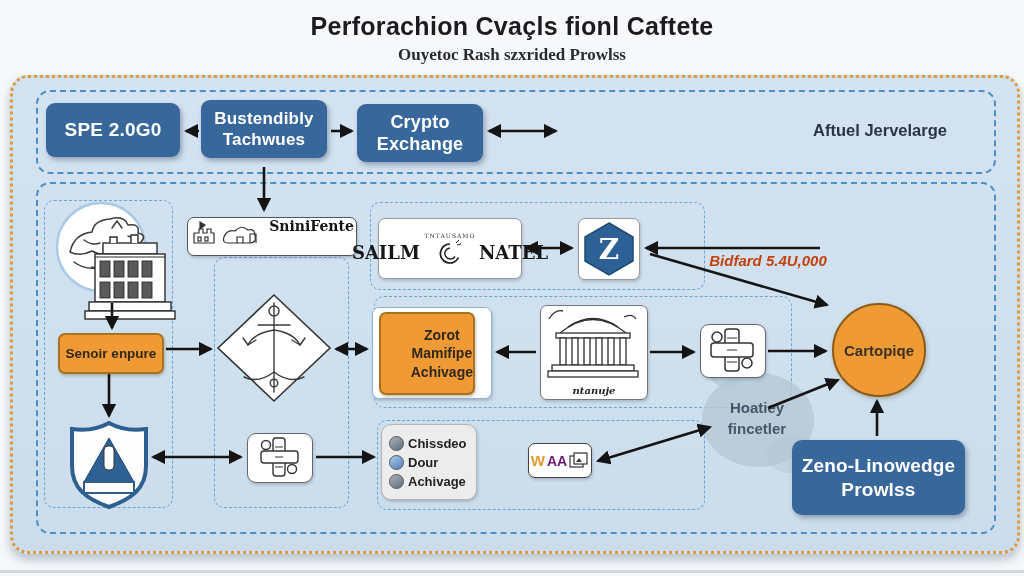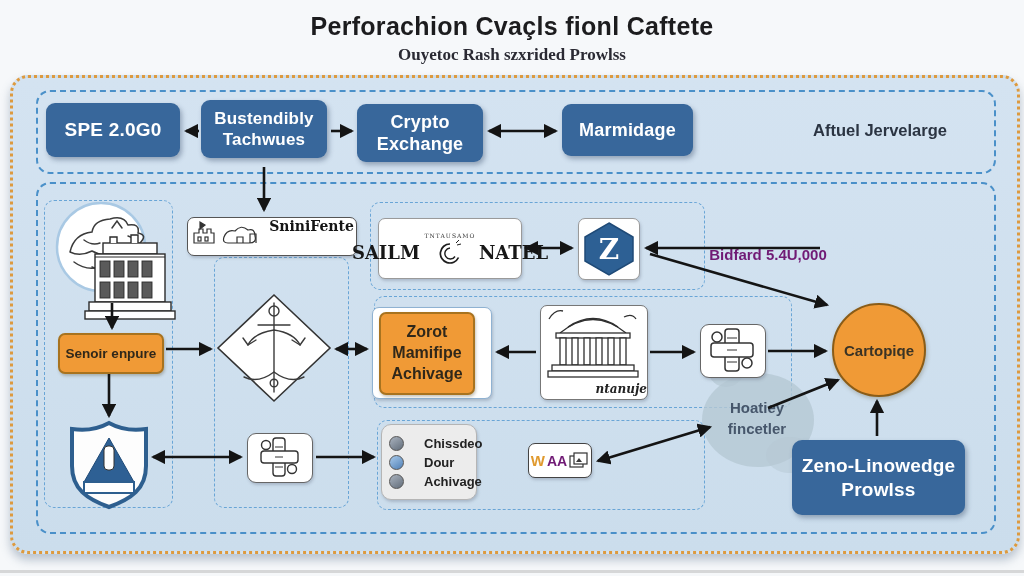--- a/index.html
+++ b/index.html
@@ -19,21 +19,21 @@
          align-items:center;justify-content:center;text-align:center;font-weight:600;
          box-shadow:2px 3px 5px rgba(50,70,100,.4);letter-spacing:.2px;line-height:1.25;}
   .node-orange{position:absolute;background:#f09a36;border:2px solid #a8731f;border-radius:7px;
          display:flex;align-items:center;justify-content:center;text-align:center;font-weight:600;
          color:#30281a;box-shadow:1px 2px 3px rgba(80,70,40,.3);line-height:1.3;}
   .white-box{position:absolute;background:#fff;border:1.5px solid #7d7d7d;border-radius:7px;
          box-shadow:1px 2px 3px rgba(90,100,120,.3);}
   .pre{white-space:pre-line;}
   .lbl{position:absolute;color:#2b3442;font-weight:600;text-align:center;}
   svg.layer{position:absolute;left:0;top:0;pointer-events:none;}
-  .list-row{display:flex;align-items:center;gap:20px;padding:2px 0 2px 7px;
+  .list-row{display:flex;align-items:center;gap:4px;padding:2px 0 2px 7px;
          font-size:13px;font-weight:600;color:#222;}
   .dot{width:13px;height:13px;border-radius:50%;border:1px solid #555;flex:0 0 auto;
          background:linear-gradient(145deg,#aab3bf,#626d7a);}
   .dot.blue{background:linear-gradient(145deg,#a9cbec,#4f7fb5);}
   .sailm{display:flex;flex-direction:column;align-items:center;justify-content:center;
          font-family:"DejaVu Serif",serif;color:#171717;}
   .sailm-main{display:flex;align-items:center;gap:17px;font-weight:bold;font-size:18px;}
   .sailm-small{font-size:6px;letter-spacing:1px;color:#333;margin-bottom:1px;}
   .wa{display:flex;align-items:center;justify-content:center;gap:2px;font-weight:bold;}
 </style>
@@ -67,23 +67,20 @@
     <span class="pre">SPE 2.0G0</span>
   </div>
   <div class="node-blue" style="left:201px;top:100px;width:126px;height:58px;font-size:17px;">
     <span class="pre">Bustendibly
 Tachwues</span>
   </div>
   <div class="node-blue" style="left:357px;top:104px;width:126px;height:58px;font-size:18px;">
     <span class="pre">Crypto
 Exchange</span>
   </div>
-  <div class="node-blue" style="left:562px;top:104px;width:131px;height:52px;font-size:18px;">
-    <span class="pre">Marmidage</span>
-  </div>
   <div class="lbl" style="left:805px;top:121px;width:150px;font-size:16.5px;">Aftuel Jervelarge</div>
 
   <div class="white-box" style="left:187px;top:217px;width:168px;height:37px;display:flex;justify-content:center;gap:5px;border-color:#555;">
     <svg width="74" height="28" viewBox="0 0 74 28">
       <g stroke="#333" fill="none" stroke-width="1.2">
         <path d="M4,25 h20 v-10 h-3 v-4 h-4 v4 h-4 v-4 h-4 v4 h-5 z"></path>
         <path d="M10,11 v-7 l5,3 z" fill="#333"></path>
         <rect x="8" y="19" width="3" height="4"></rect>
           <rect x="15" y="19" width="3" height="4"></rect>
         <path d="M34,19 q3,-8 11,-6 q6,-7 13,-1 q7,-2 7,6 q2,7 -6,7 h-21 q-6,0 -4,-6"></path>
@@ -107,35 +104,35 @@
     </span>
   </div>
 
   <div class="white-box" style="left:578px;top:218px;width:60px;height:60px;display:flex;align-items:center;justify-content:center;border-color:#9a9a9a;">
     <svg width="52" height="56" viewBox="0 0 52 56">
       <polygon points="26,2 50,16 50,40 26,54 2,40 2,16" fill="#2d6094" stroke="#1f4a77" stroke-width="1.5"></polygon>
       <text x="26" y="38" text-anchor="middle" font-size="28" fill="#ffffff" font-family="DejaVu Serif, serif" font-weight="bold">Z</text>
     </svg>
   </div>
 
-  <div class="lbl" style="left:698px;top:246px;width:140px;font-size:15px;color:#701a75;">Bidfard 5.4U,000</div>
+  <div class="lbl" style="left:698px;top:252px;width:140px;font-size:15px;color:#c2410c;font-style:italic;">Bidfard 5.4U,000</div>
 
   <div class="node-orange" style="left:58px;top:333px;width:102px;height:37px;font-size:13.5px;">
     <span class="pre">Senoir enpure</span>
   </div>
 
   <div class="white-box" style="left:372px;top:307px;width:118px;height:90px;border-color:#8fb2d2;"></div>
-  <div class="node-orange" style="left:379px;top:312px;width:92px;height:79px;font-size:16px;">
+  <div class="node-orange" style="left:379px;top:312px;width:92px;height:79px;font-size:14px;justify-content:flex-end;">
     <span class="pre">Zorot
 Mamifipe
 Achivage</span>
   </div>
 
   <div class="white-box" style="left:540px;top:305px;width:106px;height:93px;border-color:#777;">
-    <div style="position:absolute;left:0;bottom:3px;width:100%;text-align:right;font-family:'DejaVu Serif',serif;font-style:italic;font-weight:bold;font-size:12px;color:#222;">ntanuje</div>
+    <div style="position:absolute;left:0;bottom:3px;width:100%;text-align:center;font-family:'DejaVu Serif',serif;font-style:italic;font-weight:bold;font-size:10px;color:#222;">ntanuje</div>
   </div>
 
   <div class="white-box" style="left:700px;top:324px;width:64px;height:52px;border-color:#666;border-radius:9px;"></div>
 
   <div class="abs" style="left:832px;top:303px;width:90px;height:90px;border-radius:50%;background:#f09a36;border:2px solid #8a5c17;display:flex;align-items:center;justify-content:center;font-size:15px;font-weight:600;color:#3a3325;box-shadow:1px 2px 4px rgba(80,70,40,.3);">
     <span>Cartopiqe</span>
   </div>
 
   <div class="white-box" style="left:247px;top:433px;width:64px;height:48px;border-color:#666;border-radius:9px;"></div>
 

